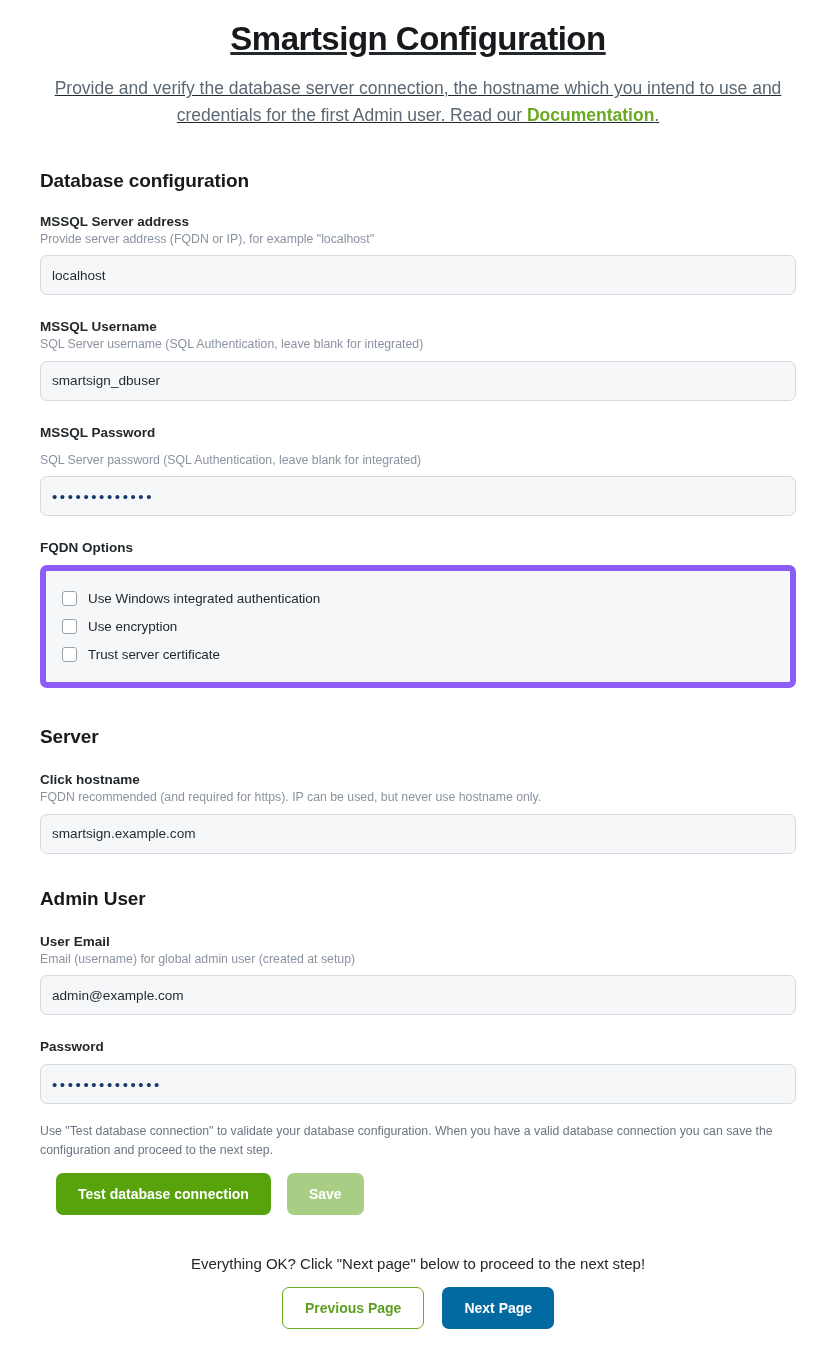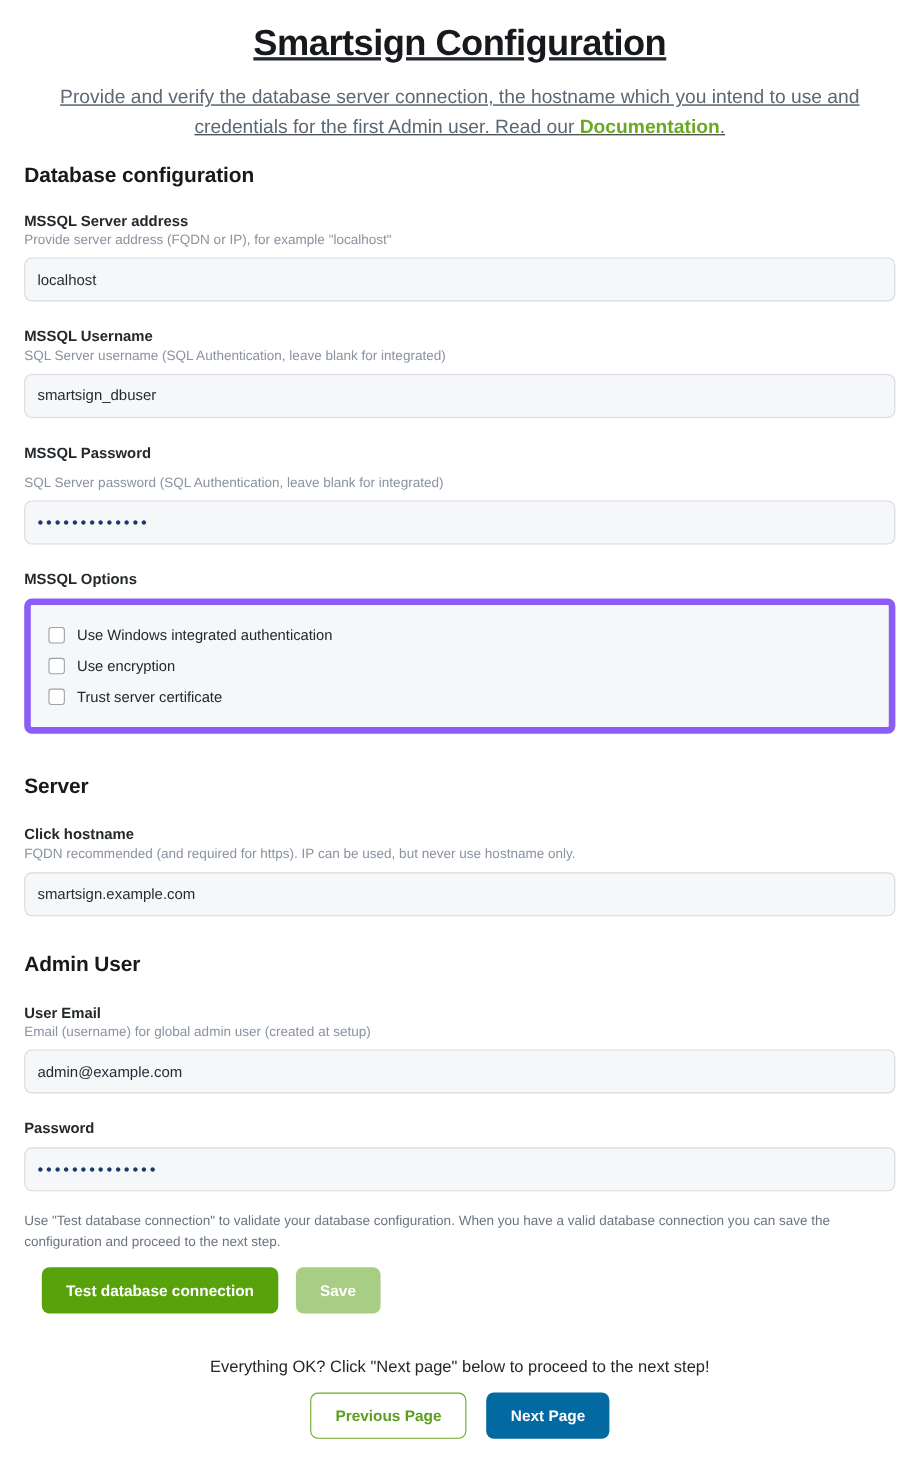--- a/index.html
+++ b/index.html
@@ -47,22 +47,22 @@
   }
   .doc-link {
     color: #6aaa23;
     font-weight: 700;
     text-decoration: none;
     cursor: pointer;
   }
 
   
   .form-wrap {
-    padding: 0 22px;
-    margin-top: 19px;
+    padding: 0 40px;
+    margin-top: 40px;
   }
 
   h2.section-heading {
     font-size: 19px;
     font-weight: 700;
     color: #17191c;
     margin: 0 0 22px 0;
     letter-spacing: -0.1px;
   }
   h2.section-heading.tight {
@@ -230,21 +230,21 @@
       <input class="input" type="text" value="smartsign_dbuser" style="">
     </div>
 
     <div class="field">
       <label class="field-label">MSSQL Password</label>
       <span class="field-help gap">SQL Server password (SQL Authentication, leave blank for integrated)</span>
       <input class="input pw" type="text" value="•••••••••••••" style="">
     </div>
 
     <div class="field">
-      <label class="field-label" style="margin-bottom:10px;">MSSQL Options</label>
+      <label class="field-label" style="margin-bottom:10px;">FQDN Options</label>
       <div class="options-panel">
         <div class="check-row">
           <span class="check-box"></span>
           <span class="check-label">Use Windows integrated authentication</span>
         </div>
         <div class="check-row">
           <span class="check-box"></span>
           <span class="check-label">Use encryption</span>
         </div>
         <div class="check-row">

